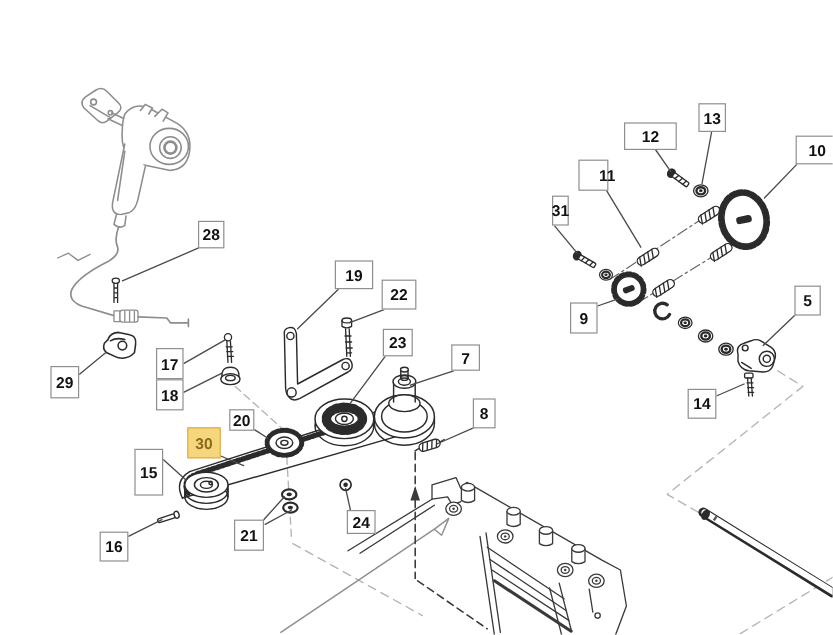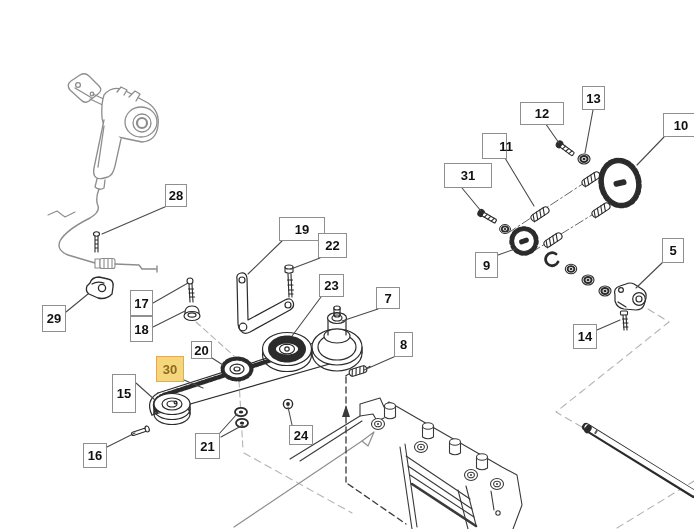--- a/index.html
+++ b/index.html
@@ -323,24 +323,24 @@
       <div class="part-label" style="left: 475px; top: 252px; width: 23px; height: 26px;">9</div>
       <div class="part-label" style="left: 663px; top: 113px; width: 36px; height: 24px;">10</div>
       <div class="part-label" style="left: 482px; top: 133px; width: 24px; height: 26px; padding-left: 23px;">11</div>
       <div class="part-label" style="left: 520px; top: 102px; width: 44px; height: 23px;">12</div>
       <div class="part-label" style="left: 582px; top: 86px; width: 23px; height: 24px;">13</div>
       <div class="part-label" style="left: 573px; top: 324px; width: 24px; height: 25px;">14</div>
       <div class="part-label" style="left: 112px; top: 374px; width: 24px; height: 39px;">15</div>
       <div class="part-label" style="left: 83px; top: 443px; width: 24px; height: 25px;">16</div>
       <div class="part-label" style="left: 130px; top: 290px; width: 23px; height: 26px;">17</div>
       <div class="part-label" style="left: 130px; top: 316px; width: 23px; height: 26px;">18</div>
-      <div class="part-label" style="left: 279px; top: 217px; width: 46px; height: 24px;">19</div>
+      <div class="part-label" style="left: 279px; top: 217px; width: 32px; height: 24px;">19</div>
       <div class="part-label" style="left: 191px; top: 341px; width: 21px; height: 18px;">20</div>
       <div class="part-label" style="left: 195px; top: 433px; width: 25px; height: 26px;">21</div>
       <div class="part-label" style="left: 318px; top: 233px; width: 29px; height: 25px;">22</div>
       <div class="part-label" style="left: 319px; top: 274px; width: 25px; height: 23px;">23</div>
       <div class="part-label" style="left: 289px; top: 425px; width: 24px; height: 20px; text-align: center;">24</div>
       <div class="part-label" style="left: 165px; top: 184px; width: 22px; height: 23px;">28</div>
       <div class="part-label" style="left: 42px; top: 305px; width: 24px; height: 27px;">29</div>
       <div class="part-label highlighted" style="left: 156px; top: 356px; width: 28px; height: 26px;">30</div>
-      <div class="part-label" style="left: 444px; top: 163px; width: 48px; height: 25px; text-align: right;">31</div>
+      <div class="part-label" style="left: 460px; top: 163px; width: 14px; height: 25px; text-align: right;">31</div>
     </div>
 </div>
 
 </body></html>

